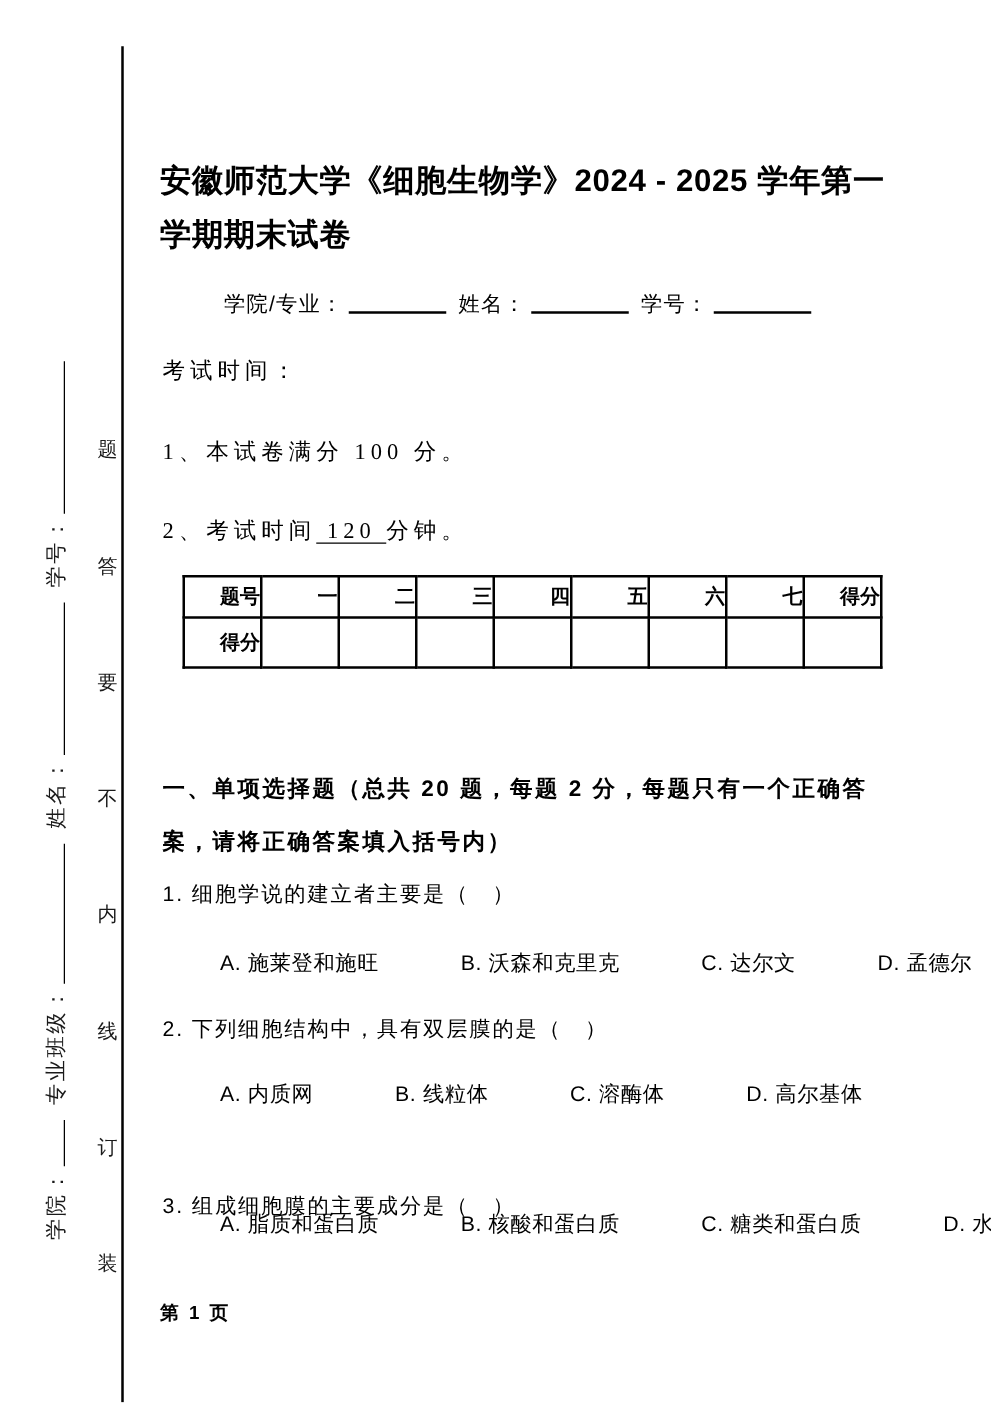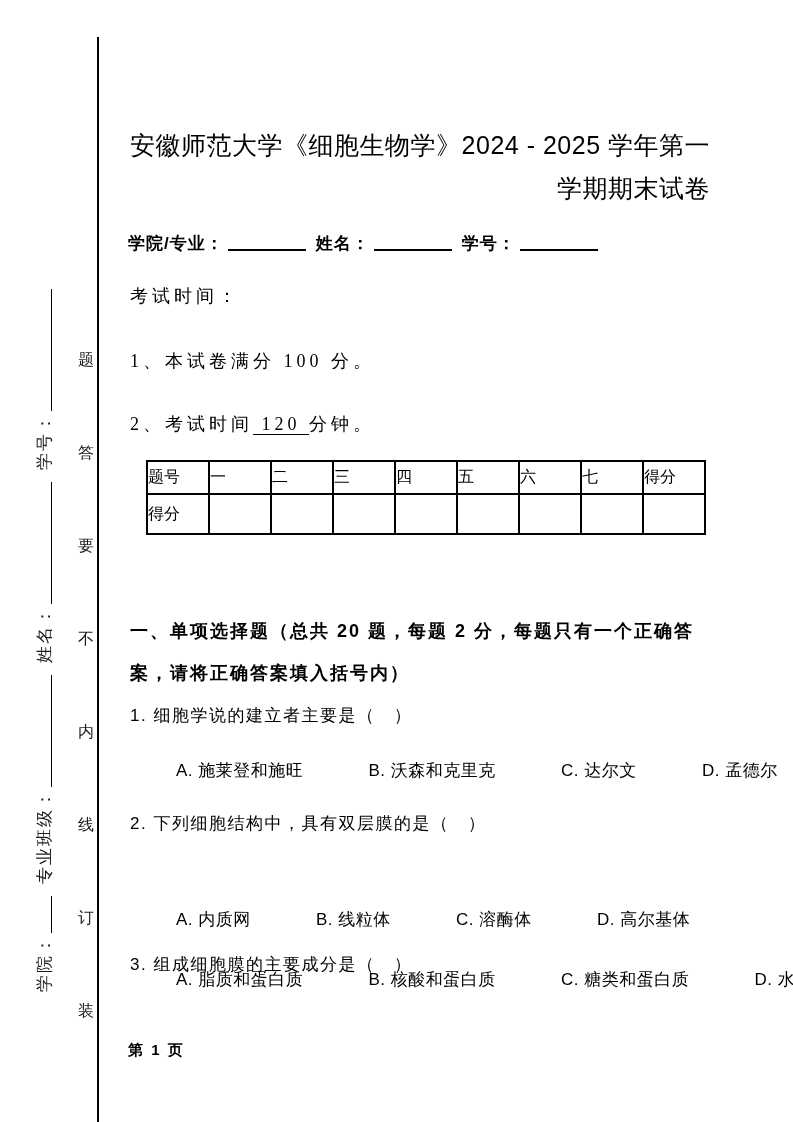--- a/index.html
+++ b/index.html
@@ -29,26 +29,26 @@
   .seal-chars {
     position:absolute; left:74px; top:350px; height:672px; width:24px;
     display:flex; flex-direction:column; justify-content:space-between;
     align-items:center;
     font-family:"Liberation Serif", serif; font-size:16px; color:#1a1a1a;
   }
   
   .main { position:absolute; left:128px; top:0; width:582px; }
   .exam-title {
     position:absolute; left:0; top:124px; width:582px;
-    font-size:25px; font-weight:400; text-align:right; line-height:43px;
+    font-size:25px; font-weight:700; text-align:left; line-height:43px;
     letter-spacing:0.5px;
   }
   .info-line {
-    position:absolute; left:0; top:232px; width:582px; text-align:left;
-    font-size:17px; font-weight:700; white-space:nowrap;
+    position:absolute; left:0; top:232px; width:582px; text-align:center;
+    font-size:17px; font-weight:400; white-space:nowrap;
   }
   .info-label { letter-spacing:1px; }
   .info-blank {
     display:inline-block; width:78px; height:4px;
     border-bottom:2px solid #000; vertical-align:-2px; margin:0 10px 0 4px;
   }
   .notes-heading {
     position:absolute; left:2px; top:284px;
     font-family:"Liberation Serif", serif; font-size:18px; letter-spacing:4px;
   }
@@ -60,36 +60,36 @@
     position:absolute; left:2px; top:412px;
     font-family:"Liberation Serif", serif; font-size:18px; letter-spacing:4px;
   }
   .note-underlined { text-decoration:underline; text-underline-offset:4px; }
   
   .score-table {
     position:absolute; left:18px; top:460px;
     border-collapse:collapse; table-layout:fixed; width:560px;
   }
   .score-table td, .score-table th {
-    border:2px solid #000; text-align:left; vertical-align:middle;
-    font-size:16px; font-weight:400; padding:0;
+    border:2px solid #000; text-align:right; vertical-align:middle;
+    font-size:16px; font-weight:700; padding:0;
   }
   .score-table .r-head   { height:33px; }
   .score-table .r-score  { height:40px; }
   .score-table .r-marker { height:52px; }
   .score-table .c-label  { width:62px; }
   
   .section-heading {
     position:absolute; left:2px; top:610px; width:582px;
     font-size:18px; font-weight:700; line-height:42px; letter-spacing:2px;
   }
   .question { position:absolute; left:2px; font-size:17px; letter-spacing:1.5px; white-space:nowrap; }
   .q1 { top:704px; } .q2 { top:812px; } .q3 { top:953px; }
   .options { position:absolute; left:2px; font-size:17px; letter-spacing:0.5px; white-space:nowrap; }
-  .o1 { top:759px; } .o2 { top:908px;text-align:center; } .o3 { top:968px; }
+  .o1 { top:759px; } .o2 { top:864px;text-align:center; } .o3 { top:968px; }
   .opt { margin-right:14px;margin-left:46px; }
   .opt:last-child { margin-right:0; }
   
   .page-footer {
     position:absolute; left:0; top:1041px; width:582px; text-align:left;
     font-size:15px; font-weight:700; letter-spacing:2px;
   }
 </style>
 </head>
 <body>

